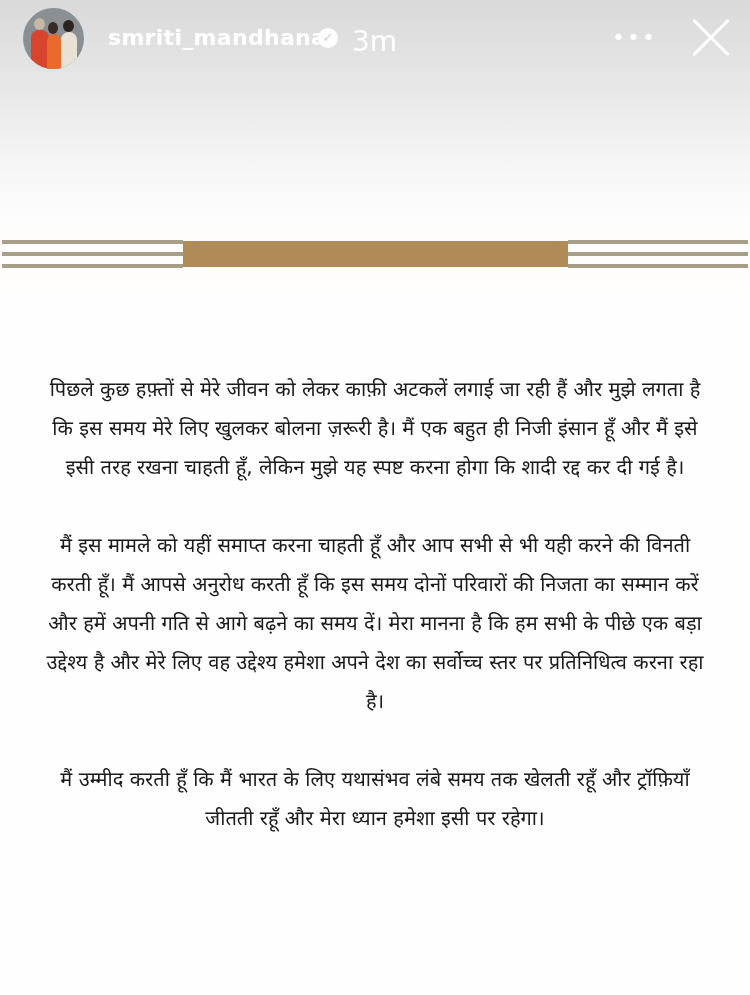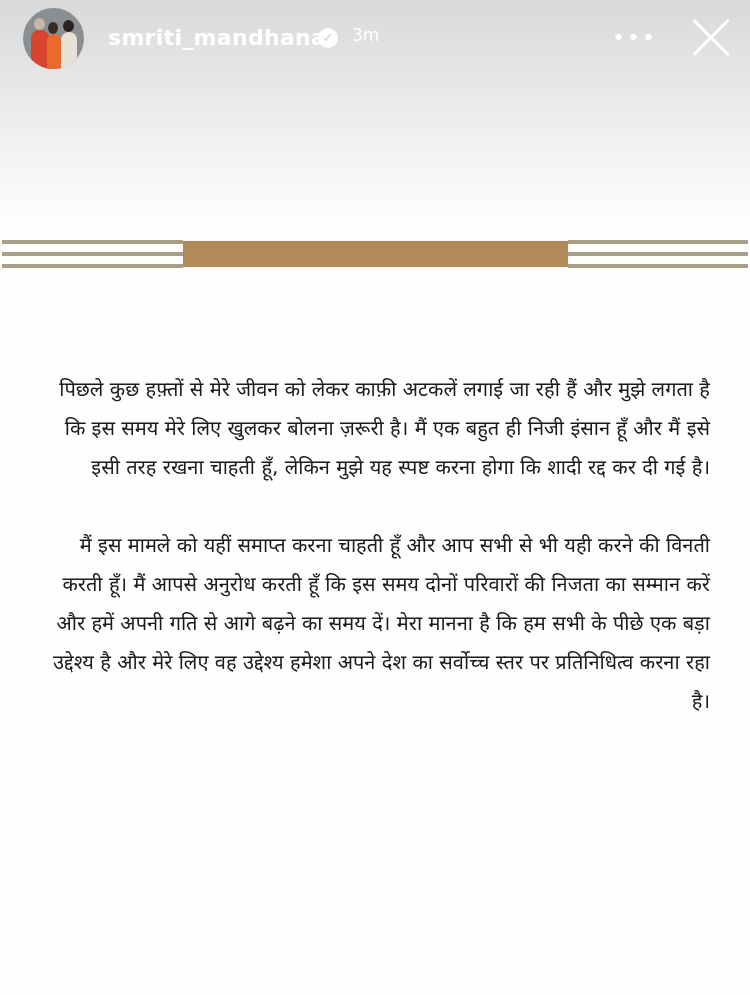--- a/index.html
+++ b/index.html
@@ -8,30 +8,30 @@
   .header { position:absolute; left:0; top:0; width:750px; height:80px; }
   .avatar { position:absolute; left:23px; top:8px; width:61px; height:61px; border-radius:50%; overflow:hidden; background:#8a8f94; }
   .avatar .p1 { position:absolute; left:8px; top:22px; width:18px; height:40px; background:#d8442e; border-radius:8px 8px 0 0; }
   .avatar .p2 { position:absolute; left:24px; top:26px; width:14px; height:36px; background:#ea6a2c; border-radius:7px 7px 0 0; }
   .avatar .p3 { position:absolute; left:38px; top:24px; width:16px; height:38px; background:#e8e2d6; border-radius:8px 8px 0 0; }
   .avatar .h1 { position:absolute; left:11px; top:10px; width:11px; height:12px; background:#c9b7a6; border-radius:50%; }
   .avatar .h2 { position:absolute; left:25px; top:14px; width:10px; height:12px; background:#3a2a24; border-radius:50%; }
   .avatar .h3 { position:absolute; left:40px; top:12px; width:11px; height:12px; background:#2c221e; border-radius:50%; }
   .username { position:absolute; left:108px; top:25px; font-size:22px; color:#ffffff; font-weight:bold; letter-spacing:0.3px; }
   .verified { position:absolute; left:318px; top:28px; width:20px; height:20px; border-radius:50%; background:#ffffff; color:#cfcfcf; font-size:13px; line-height:20px; text-align:center; font-weight:bold; }
-  .time { position:absolute; left:352px; top:25px; font-size:17px; color:#ffffff;text-align:right; }
+  .time { position:absolute; left:352px; top:25px; font-size:28px; color:#ffffff;text-align:right; }
   .more { position:absolute; left:612px; top:26px; width:40px; height:24px; color:#ffffff; font-size:22px; line-height:24px; text-align:center; letter-spacing:2px; }
   .close { position:absolute; left:690px; top:16px; width:42px; height:42px; }
   .close::before, .close::after { content:""; position:absolute; left:-4px; top:20px; width:50px; height:3px; background:#ffffff; border-radius:2px; }
   .close::before { transform:rotate(45deg); }
   .close::after { transform:rotate(-45deg); }
   .divider { position:absolute; left:0; top:240px; width:750px; height:28px; }
   .divider .line { position:absolute; height:4px; background:#a79e88; }
   .divider .block { position:absolute; left:183px; top:1px; width:385px; height:26px; background:#b08b57; }
-  .content { position:absolute; left:40px; top:370px; width:670px; text-align:right; color:#1a1a1a; font-family:"DejaVu Sans", sans-serif; font-size:20px; line-height:39px; }
+  .content { position:absolute; left:40px; top:370px; width:670px; text-align:center; color:#1a1a1a; font-family:"DejaVu Sans", sans-serif; font-size:20px; line-height:39px; }
   .content p { margin:0 0 39px 0; }
 </style>
 </head>
 <body>
 
 <div class="story">
 
   <div class="header">
     <div class="avatar">
       <div class="p1"></div>
@@ -54,15 +54,16 @@
     <div class="line" style="left:2px; top:24px; width:181px;"></div>
     <div class="block"></div>
     <div class="line" style="left:568px; top:0px; width:180px;"></div>
     <div class="line" style="left:568px; top:12px; width:180px;"></div>
     <div class="line" style="left:568px; top:24px; width:180px;"></div>
   </div>
 
   <div class="content">
     <p>पिछले कुछ हफ़्तों से मेरे जीवन को लेकर काफ़ी अटकलें लगाई जा रही हैं और मुझे लगता है कि इस समय मेरे लिए खुलकर बोलना ज़रूरी है। मैं एक बहुत ही निजी इंसान हूँ और मैं इसे इसी तरह रखना चाहती हूँ, लेकिन मुझे यह स्पष्ट करना होगा कि शादी रद्द कर दी गई है।</p>
     <p>मैं इस मामले को यहीं समाप्त करना चाहती हूँ और आप सभी से भी यही करने की विनती करती हूँ। मैं आपसे अनुरोध करती हूँ कि इस समय दोनों परिवारों की निजता का सम्मान करें और हमें अपनी गति से आगे बढ़ने का समय दें। मेरा मानना है कि हम सभी के पीछे एक बड़ा उद्देश्य है और मेरे लिए वह उद्देश्य हमेशा अपने देश का सर्वोच्च स्तर पर प्रतिनिधित्व करना रहा है।</p>
+    <p>मैं उम्मीद करती हूँ कि मैं भारत के लिए यथासंभव लंबे समय तक खेलती रहूँ और ट्रॉफ़ियाँ जीतती रहूँ और मेरा ध्यान हमेशा इसी पर रहेगा।</p>
   </div>
 
 </div>
 
 </body></html>

